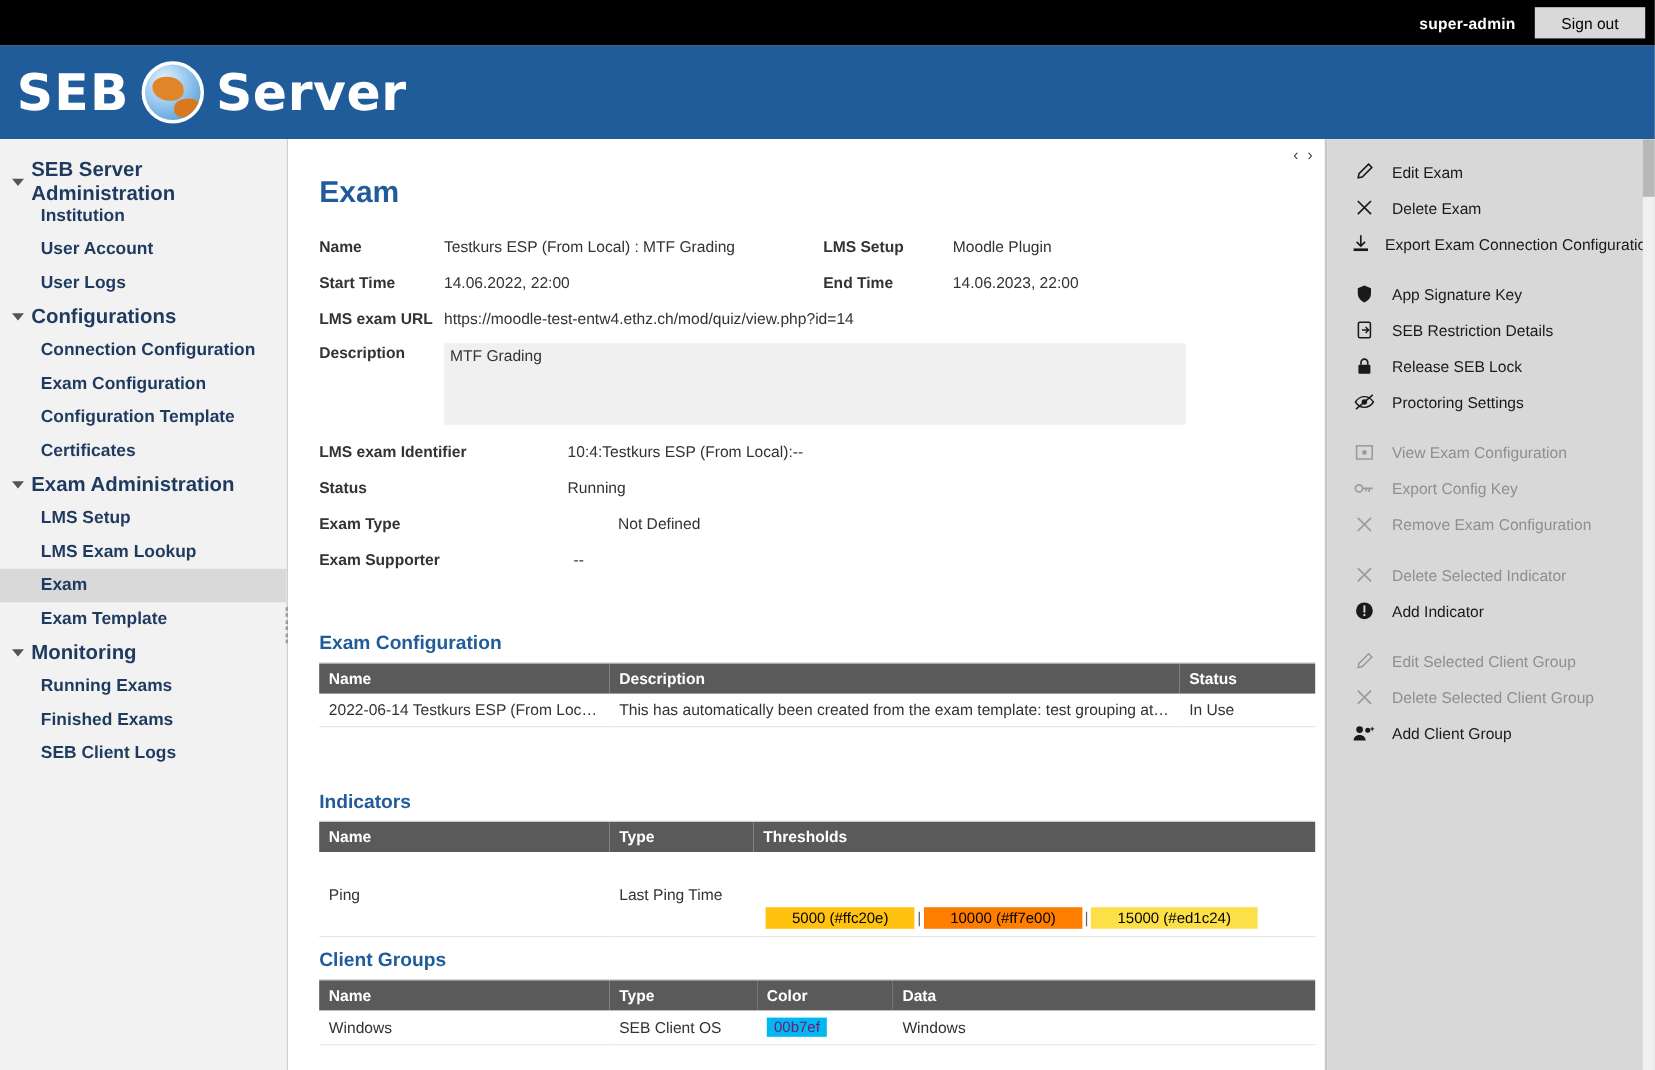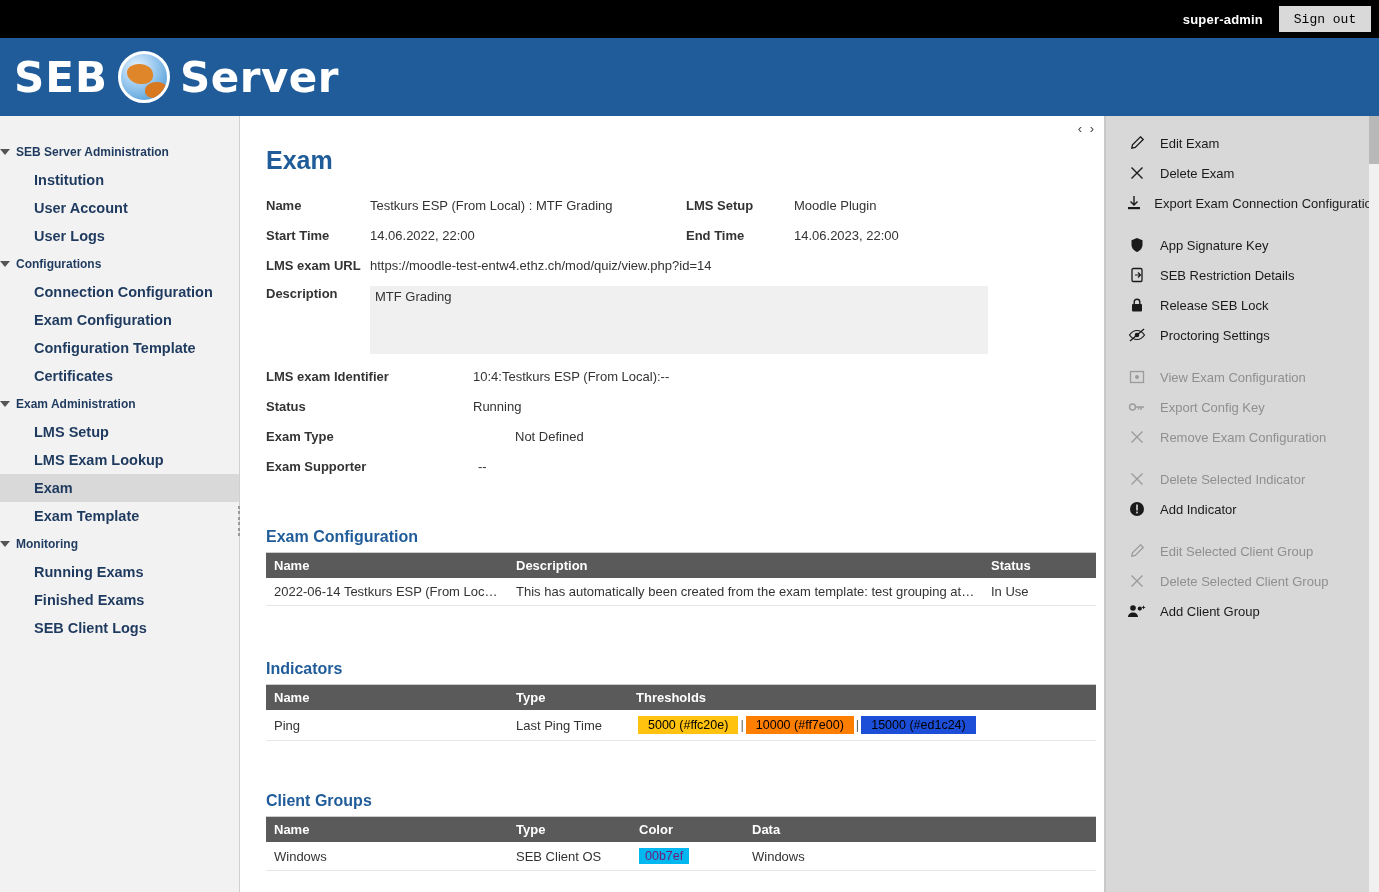--- a/index.html
+++ b/index.html
@@ -18,21 +18,21 @@
     background: #000000;
     display: flex; align-items: center; justify-content: flex-end;
   }
   .topbar-user {
     color: #ffffff; font-size: 13px; font-weight: bold;
     margin-right: 16px; letter-spacing: .2px;
   }
   .signout-btn {
     background: #d9d9d9; color: #000000;
     border: none; height: 26px; min-width: 92px;
-    font-size: 13px; font-family: Liberation Mono, monospace;
+    font-size: 13px; font-family: Liberation Sans, sans-serif;
     margin-right: 8px; cursor: pointer;
     display: flex; align-items: center; justify-content: center;
   }
 
   
   .header {
     position: absolute; top: 38px; left: 0;
     width: 1379px; height: 78px;
     background: #1f5c99;
     display: flex; align-items: center;
@@ -76,22 +76,22 @@
   .sidebar {
     position: absolute; top: 0; left: 0;
     width: 240px; height: 776px;
     background: #f2f2f2;
     border-right: 1px solid #d0d0d0;
     padding-top: 22px;
     overflow: hidden;
   }
   .nav-group {
     display: flex; align-items: center;
-    height: 28px; 
-    font-size: 12px; font-weight: bold; color: #1f3a5f;
+    height: 28px; padding-left: 10px;
+    font-size: 17px; font-weight: bold; color: #1f3a5f;
   }
   .nav-group .tri {
     width: 0; height: 0; margin-right: 6px;
     border-left: 5px solid transparent;
     border-right: 5px solid transparent;
     border-top: 6px solid #555;
   }
   .nav-item {
     height: 28px; padding-left: 34px;
     display: flex; align-items: center;
@@ -160,21 +160,21 @@
   table.grid thead th {
     background: #5a5a5a; color: #ffffff; text-align: left;
     font-weight: bold; padding: 5px 8px; height: 23px;
   }
   table.grid tbody td {
     padding: 6px 8px; color: #333; vertical-align: middle;
     border-bottom: 1px solid #e6e6e6;
     white-space: nowrap; overflow: hidden; text-overflow: ellipsis;
   }
   .thresh-chip {
-    display: inline-block; padding: 2px 10px; font-size: 12.5px;
+    display: inline-block; padding: 2px 22px; font-size: 12.5px;
     color: #000; margin: 0 2px;
   }
   .thresh-sep { color: #666; }
   .color-chip {
     display: inline-block; padding: 1px 6px; font-size: 12.5px; color: #701a75;
   }
 
   
   .actions {
     position: absolute; top: 0; left: 1106px;
@@ -397,21 +397,21 @@
             <th style="width:242px;">Name</th>
             <th style="width:120px;">Type</th>
             <th>Thresholds</th>
           </tr>
         </thead>
         <tbody>
           <tr>
             <td>Ping</td>
             <td>Last Ping Time</td>
             <td>
-              <span class="thresh-chip" id="th0" style="background: rgb(255, 194, 14);">5000 (#ffc20e)</span><span class="thresh-sep">|</span><span class="thresh-chip" id="th1" style="background: rgb(255, 126, 0);">10000 (#ff7e00)</span><span class="thresh-sep">|</span><span class="thresh-chip" id="th2" style="background: #1d4ed8;">15000 (#ed1c24)</span>
+              <span class="thresh-chip" id="th0" style="background: rgb(255, 194, 14);">5000 (#ffc20e)</span><span class="thresh-sep">|</span><span class="thresh-chip" id="th1" style="background: rgb(255, 126, 0);">10000 (#ff7e00)</span><span class="thresh-sep">|</span><span class="thresh-chip" id="th2" style="background: #fde047; margin-top: 40px;">15000 (#ed1c24)</span>
             </td>
           </tr>
         </tbody>
       </table>
     </div>
 
     <div class="section" style="top:676px;">
       <div class="section-title">Client Groups</div>
       <div class="section-rule"></div>
       <table class="grid">

